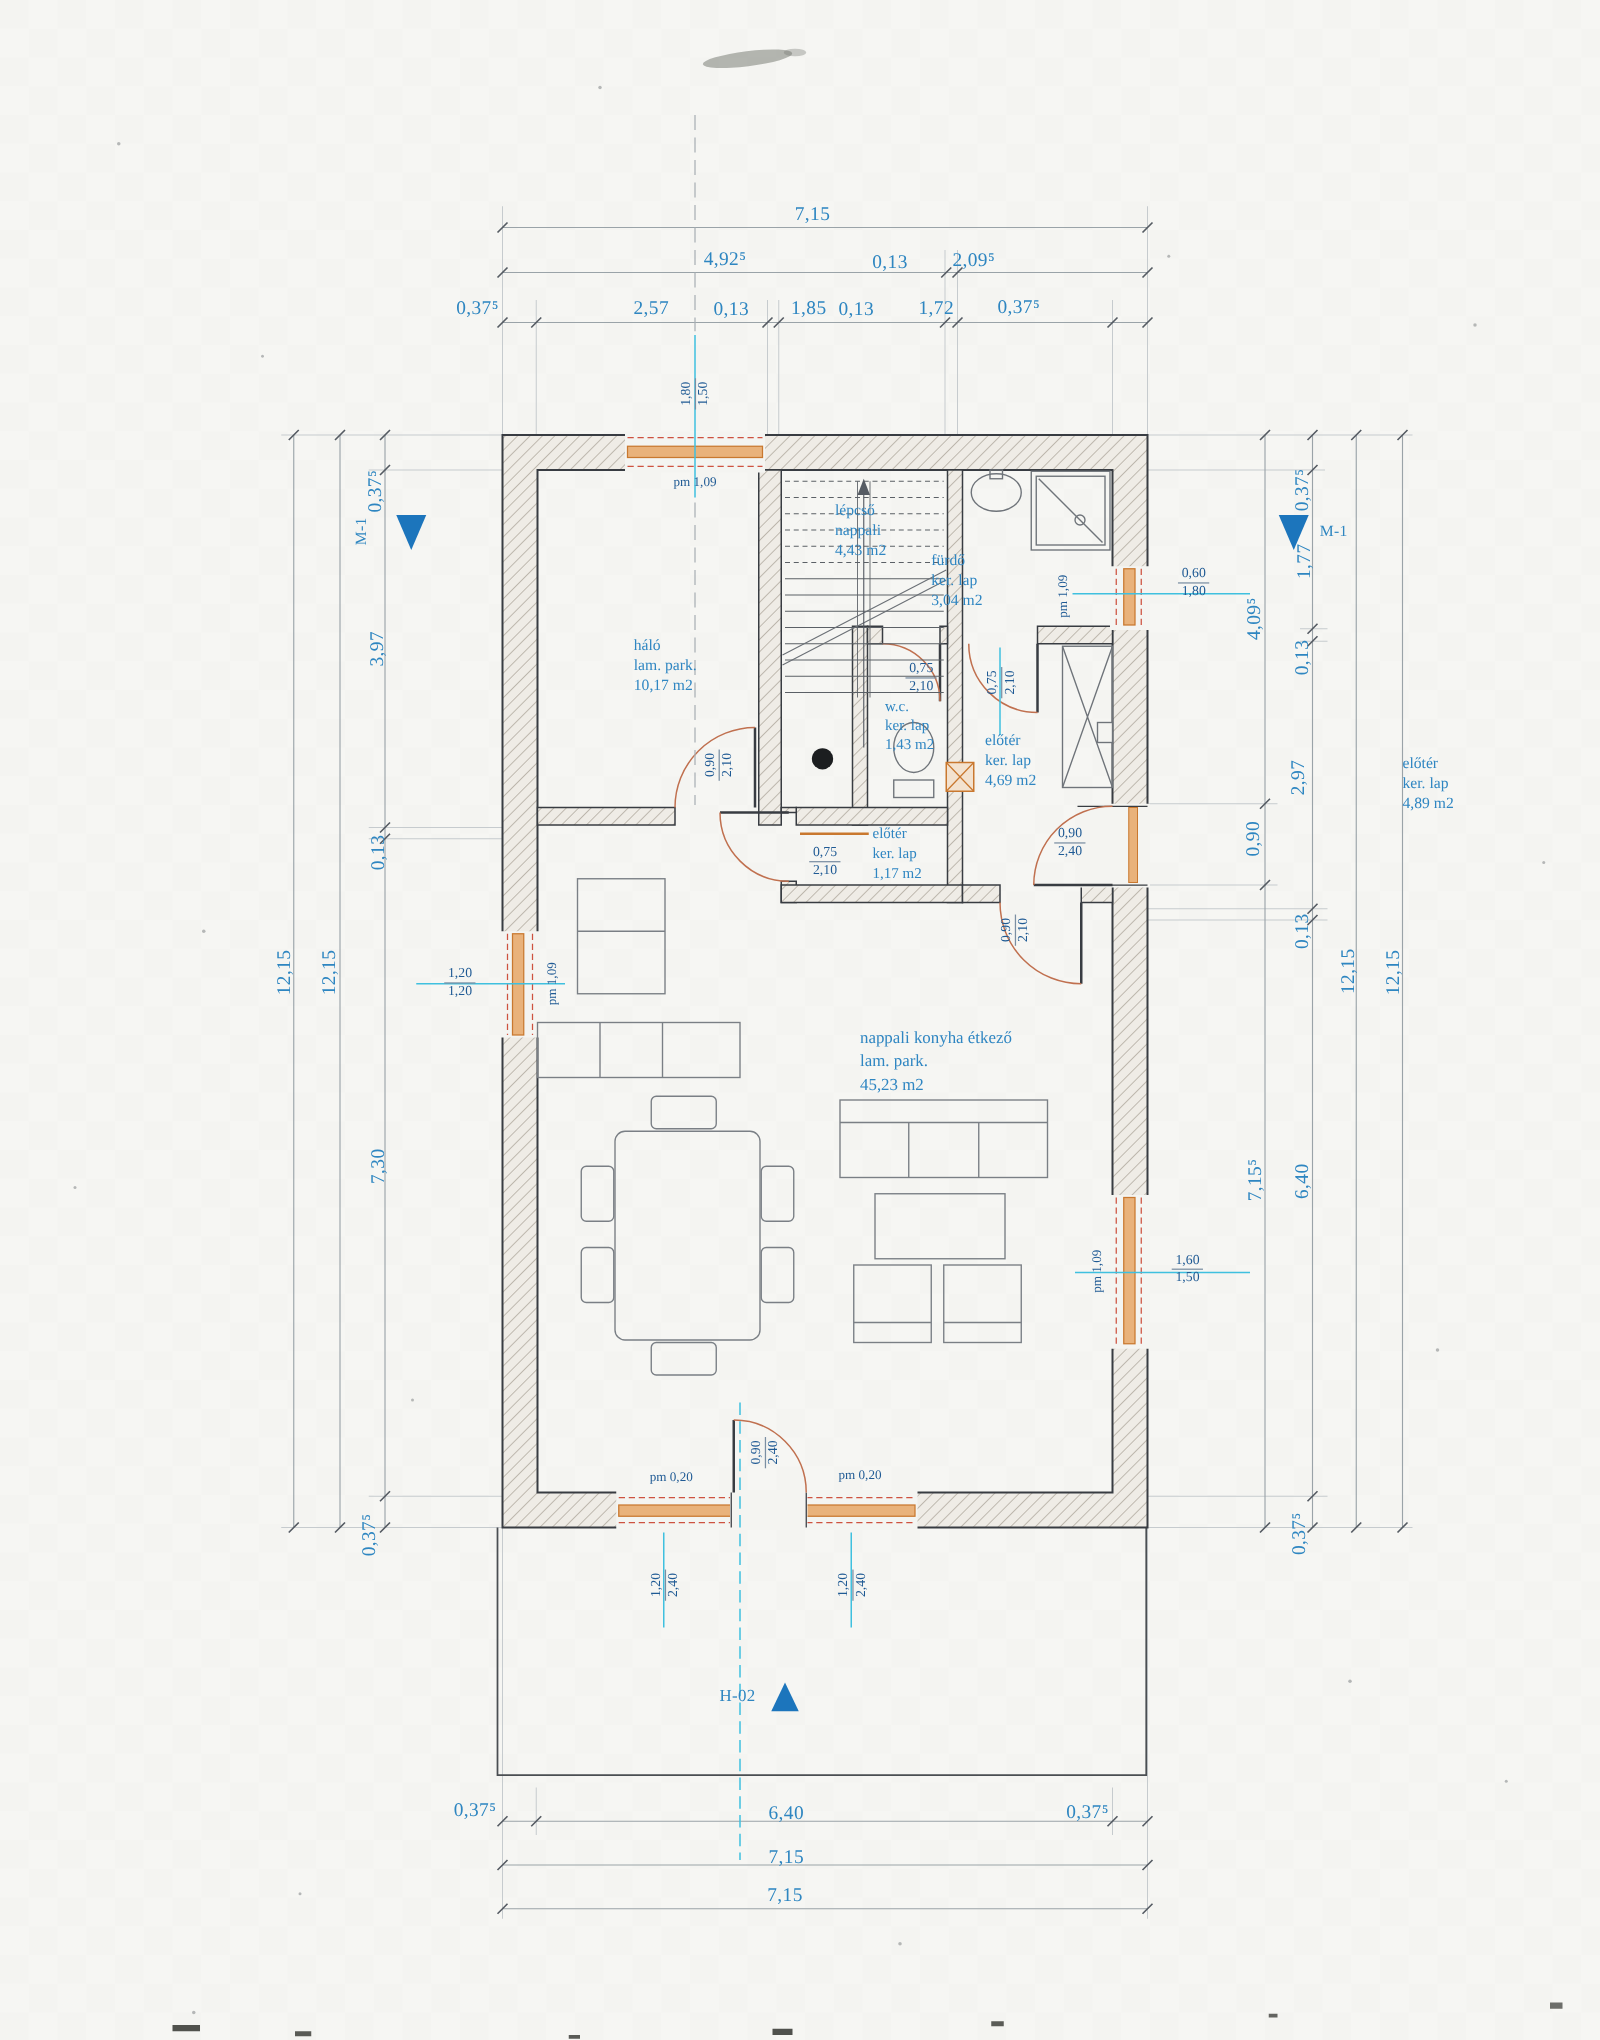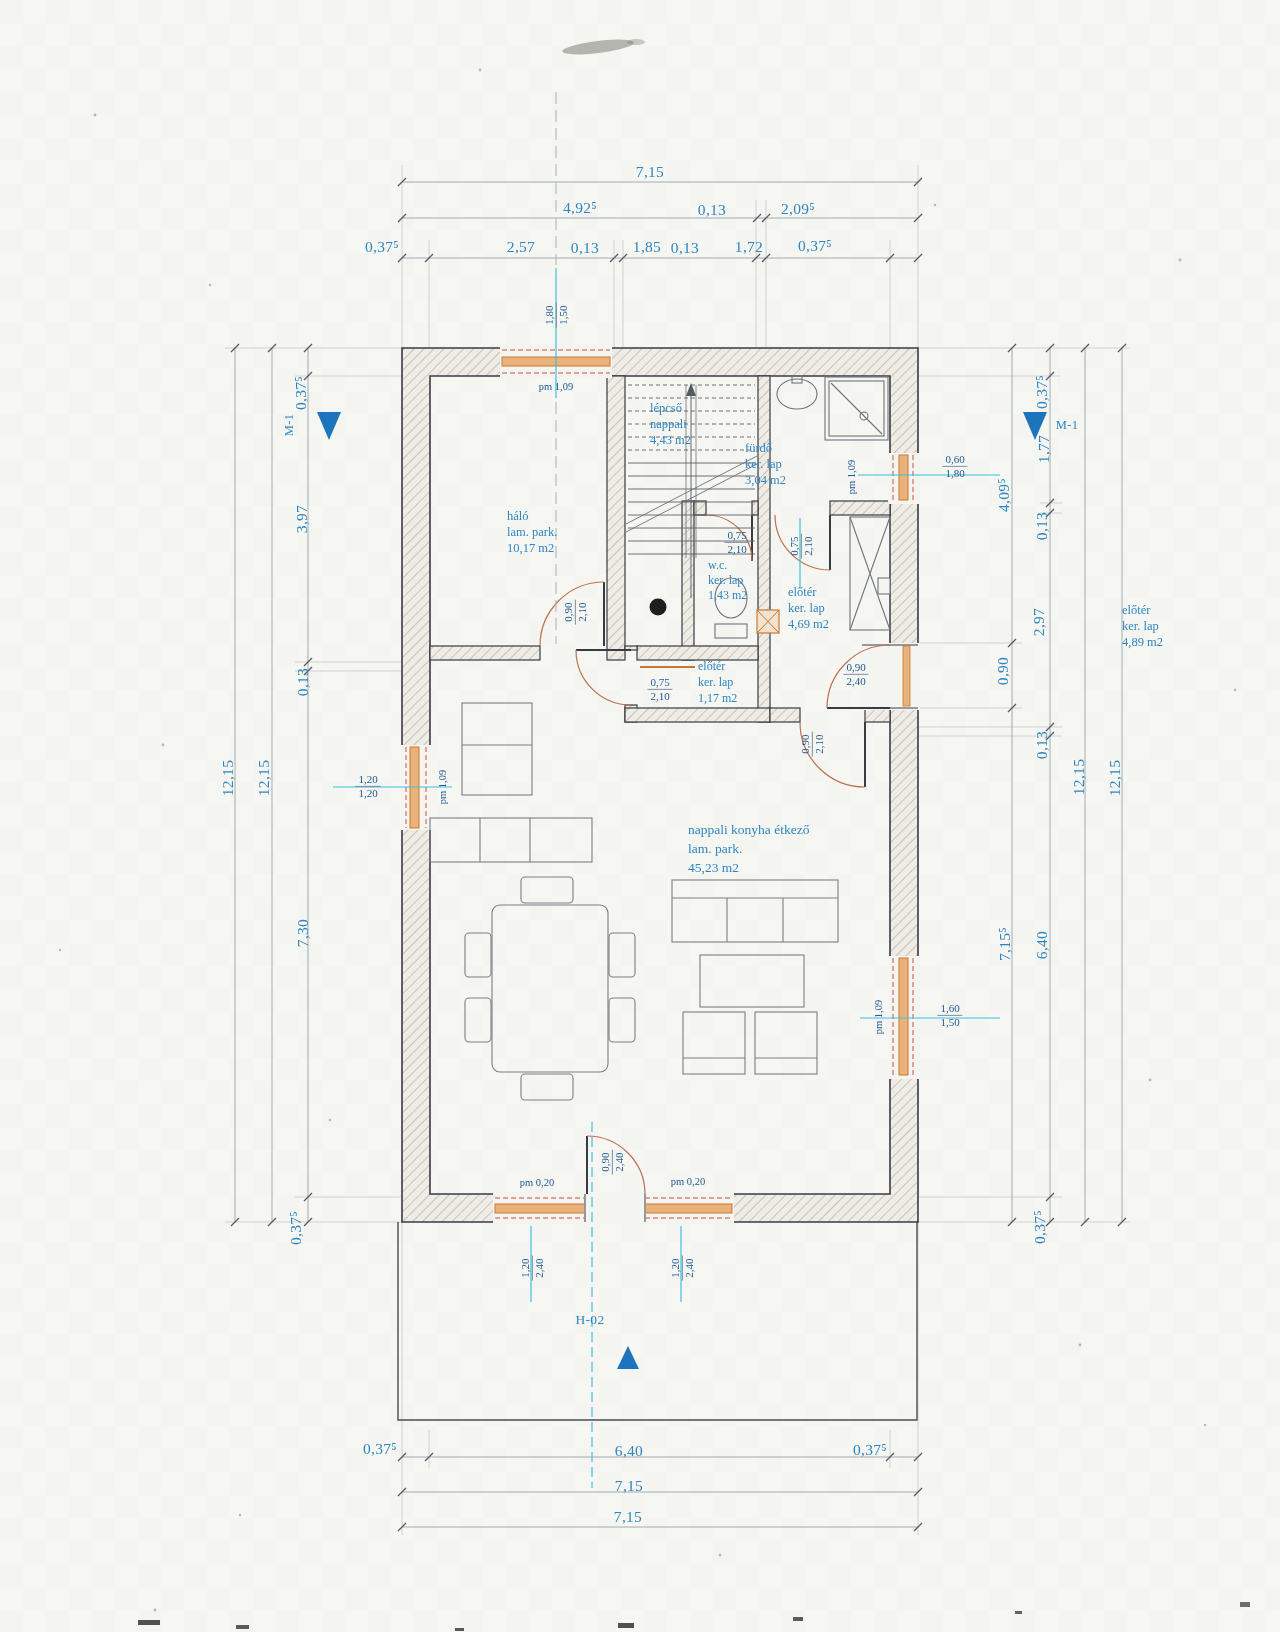--- a/index.html
+++ b/index.html
@@ -209,21 +209,21 @@
       <circle cx="720" cy="1555" r="1.4"></circle>
           <circle cx="1205" cy="1425" r="1.2"></circle>
           <circle cx="155" cy="1610" r="1.4"></circle>
     </g>
   </g>
 </svg>
 
 <span class="htx" style="left:650px;top:172px">7,15</span>
 <span class="htx" style="left:580px;top:208px">4,92⁵</span>
 <span class="htx" style="left:712px;top:210px">0,13</span>
-<span class="htx" style="left:798px;top:209px">2,09⁵</span>
+<span class="htx" style="left:779px;top:209px">2,09⁵</span>
 <span class="htx" style="left:382px;top:247px">0,37⁵</span>
 <span class="htx" style="left:521px;top:247px">2,57</span>
 <span class="htx" style="left:585px;top:248px">0,13</span>
 <span class="htx" style="left:647px;top:247px">1,85</span>
 <span class="htx" style="left:685px;top:248px">0,13</span>
 <span class="htx" style="left:749px;top:247px">1,72</span>
 <span class="htx" style="left:815px;top:246px">0,37⁵</span>
 
 <span class="htx" style="left:380px;top:1449px">0,37⁵</span>
 <span class="htx" style="left:629px;top:1451px">6,40</span>
@@ -247,28 +247,28 @@
 <span class="vtx" style="left:1044px;top:449px">1,77</span>
 <span class="vtx" style="left:1042px;top:526px">0,13</span>
 <span class="vtx" style="left:1039px;top:622px">2,97</span>
 <span class="vtx" style="left:1042px;top:745px">0,13</span>
 <span class="vtx" style="left:1042px;top:945px">6,40</span>
 <span class="vtx" style="left:1040px;top:1227px">0,37⁵</span>
 <span class="vtx" style="left:1079px;top:777px">12,15</span>
 <span class="vtx" style="left:1115px;top:778px">12,15</span>
 <span class="htx m1" style="left:1067px;top:425px">M-1</span>
 
-<span class="htx h02" style="left:590px;top:1320px">H-02</span>
+<span class="htx h02" style="left:590px;top:1357px">H-02</span>
 
 <div class="rblock" style="left:507px;top:508px">
   <div>háló</div>
   <div>lam. park.</div>
   <div>10,17 m2</div>
 </div>
-<div class="rblock" style="left:650px;top:400px">
+<div class="rblock" style="left:668px;top:400px">
   <div>lépcső</div>
   <div>nappali</div>
   <div>4,43 m2</div>
 </div>
 <div class="rblock" style="left:745px;top:440px">
   <div>fürdő</div>
   <div>ker. lap</div>
   <div>3,04 m2</div>
 </div>
 <div class="rblock" style="left:708px;top:558px;font-size:12px;line-height:15px">

